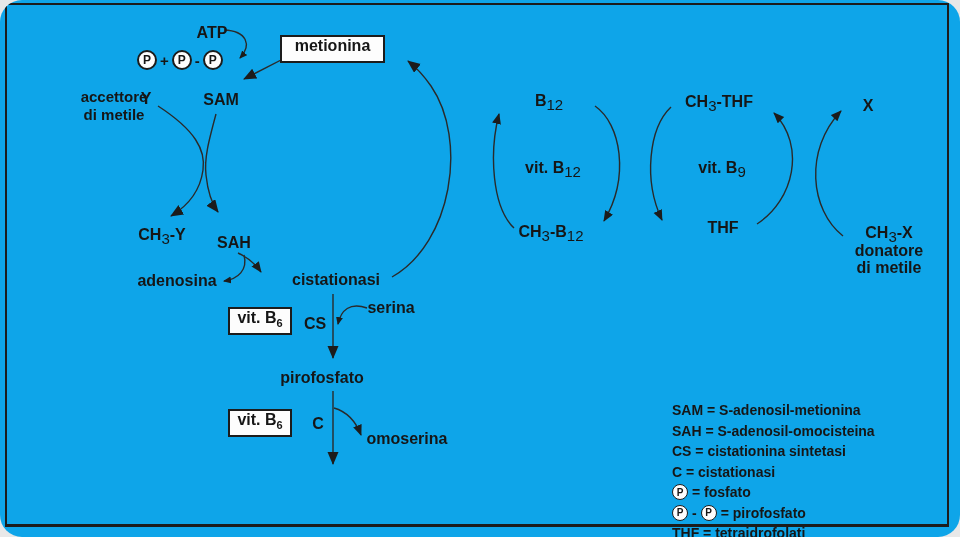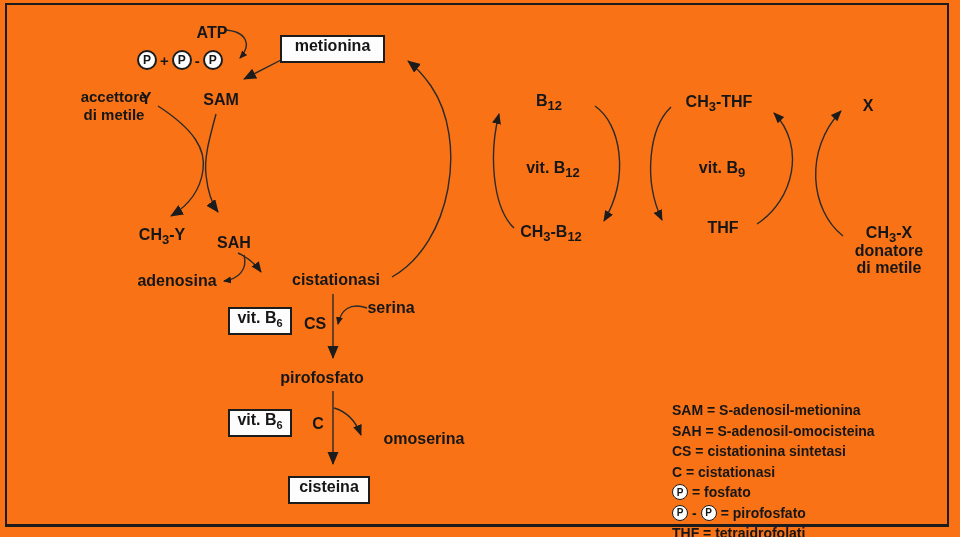--- a/index.html
+++ b/index.html
@@ -1,28 +1,28 @@
 <!DOCTYPE html>
 <html><head>
 <meta charset="utf-8">
 <style>
   html,body{margin:0;padding:0;background:#e8e8e8;}
   .stage{
-    position:relative;width:960px;height:537px;background:#f97316;
-    font-family:"Liberation Sans",sans-serif;color:#161616;overflow:hidden;
+    position:relative;width:960px;height:537px;background:#0ea5e9;
+    font-family:"Liberation Sans",sans-serif;color:#161616;overflow:hidden;border-radius:22px;
   }
   .frame{
     position:absolute;left:5px;top:3px;width:944px;height:524px;
     border:2px solid #1c1c1c;border-bottom-width:3px;box-sizing:border-box;
   }
   .lbl{
     position:absolute;transform:translate(-50%,-50%);
     font-weight:bold;font-size:16px;white-space:nowrap;line-height:18px;
   }
-  .lbl sub{font-size:13px;line-height:0;font-weight:bold;}
+  .lbl sub{font-size:15px;line-height:0;font-weight:normal;}
   .lbl-block{text-align:center;line-height:17.5px;}
   .small-lbl{font-size:15px;margin-left:31px;}
   .boxnode{
     position:absolute;box-sizing:border-box;border:2px solid #1c1c1c;background:#fdfdfd;
     display:flex;align-items:flex-start;justify-content:center;
     font-weight:bold;font-size:16px;
   }
   .boxnode sub{font-size:11px;line-height:0;}
   .phosrow{
     position:absolute;display:flex;align-items:center;gap:3px;
@@ -105,23 +105,20 @@
   </div>
 
   <div class="boxnode" style="left:228px;top:307px;width:64px;height:28px">
     <span><span>vit. B</span><sub>6</sub></span>
   </div>
 
   <div class="boxnode" style="left:228px;top:409px;width:64px;height:28px">
     <span><span>vit. B</span><sub>6</sub></span>
   </div>
 
-  <div class="boxnode" style="left:288px;top:476px;width:82px;height:28px">
-    <span>cisteina</span>
-  </div>
 
   <div class="lbl lbl-block small-lbl" style="left:83px;top:105px">
     <div>accettore</div>
     <div>di metile</div>
   </div>
 
   <span class="lbl" style="left:146px;top:99px">Y</span>
 
   <span class="lbl" style="left:221px;top:100px">SAM</span>
 
@@ -134,21 +131,21 @@
   <span class="lbl" style="left:336px;top:280px">cistationasi</span>
 
   <span class="lbl" style="left:315px;top:324px">CS</span>
 
   <span class="lbl" style="left:391px;top:308px">serina</span>
 
   <span class="lbl" style="left:322px;top:378px">pirofosfato</span>
 
   <span class="lbl" style="left:318px;top:424px">C</span>
 
-  <span class="lbl" style="left:424px;top:439px">omoserina</span>
+  <span class="lbl" style="left:407px;top:439px">omoserina</span>
 
   <span class="lbl" style="left:549px;top:101px"><span>B</span><sub>12</sub></span>
 
   <span class="lbl" style="left:553px;top:168px"><span>vit. B</span><sub>12</sub></span>
 
   <span class="lbl" style="left:551px;top:232px"><span>CH</span><sub>3</sub><span>-B</span><sub>12</sub></span>
 
   <span class="lbl" style="left:719px;top:102px"><span>CH</span><sub>3</sub><span>-THF</span></span>
 
   <span class="lbl" style="left:722px;top:168px"><span>vit. B</span><sub>9</sub></span>

